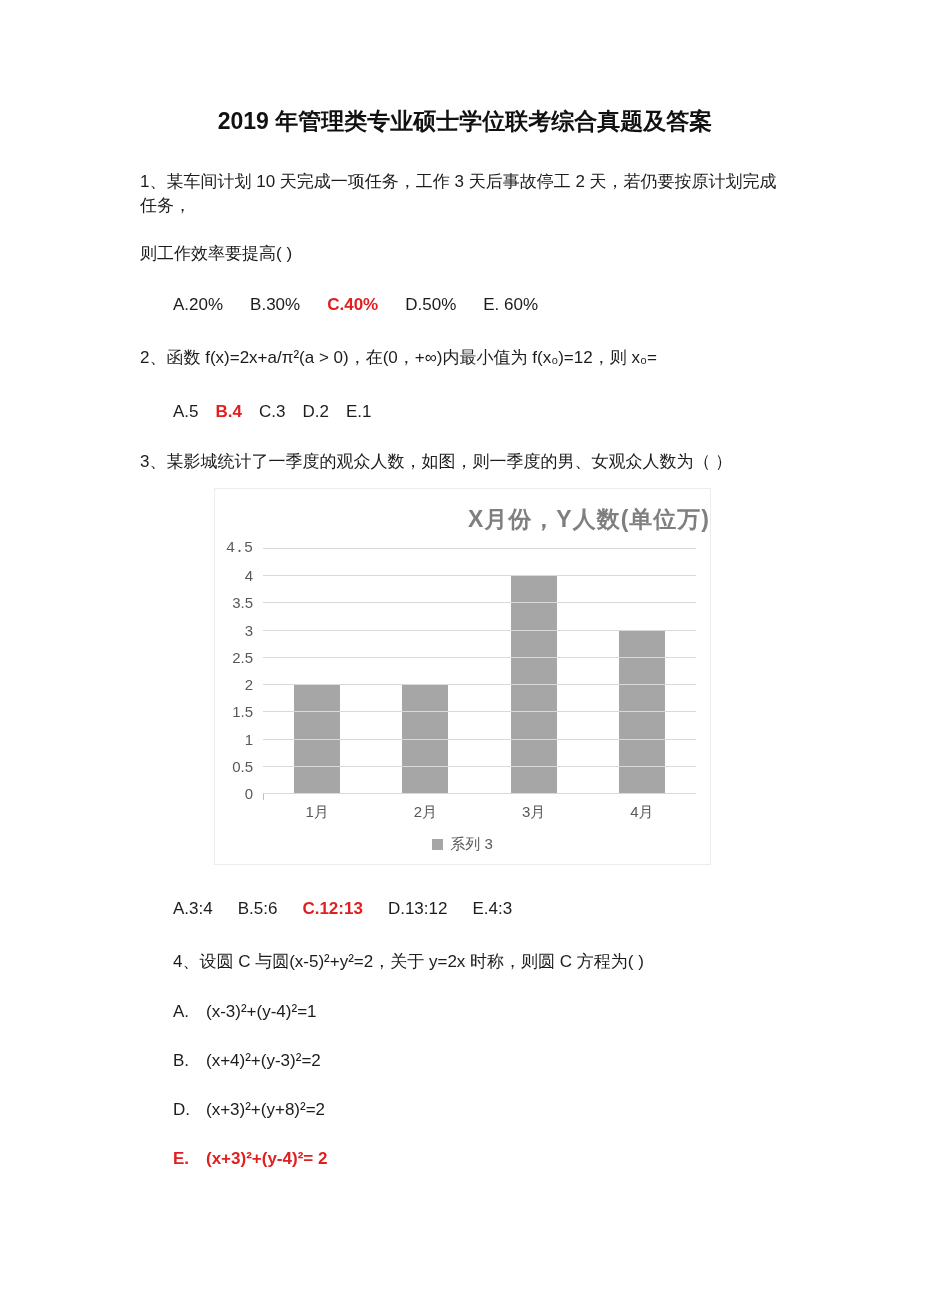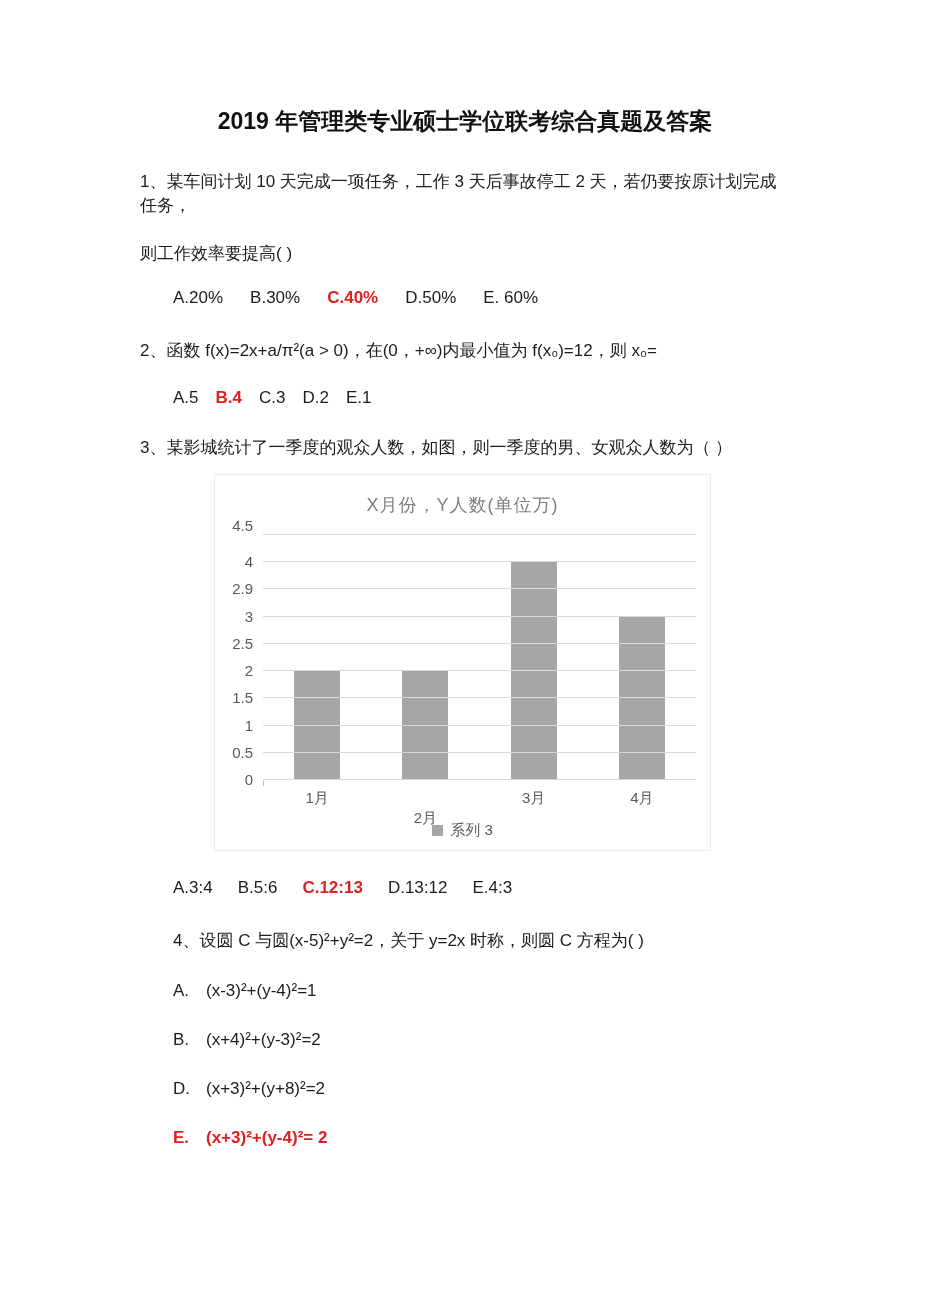--- a/index.html
+++ b/index.html
@@ -22,38 +22,38 @@
   .mb20{margin-bottom:20px;}
   .mb29{margin-bottom:29px;}
   .mb23{margin-bottom:23px;}
   .mb26{margin-bottom:26px;}
   .mb25{margin-bottom:25px;}
   .opts{padding-left:33px;font-size:17px;line-height:24px;}
   .opts .opt{display:inline-block;}
   .opts-q1 .opt{margin-right:27px;}
   .opts-q2 .opt{margin-right:17px;}
   .opts-q3 .opt{margin-right:25px;}
-  .opt.hl{color:#e02020;font-weight:700;}
+  .opt.hl{color:#e02020;font-weight:700;margin-top:7px;}
   .indent{padding-left:33px;}
   .choice-row{padding-left:33px;font-size:17px;line-height:24px;}
   .choice-row .letter{display:inline-block;width:33px;}
   .choice-row.hl{color:#e02020;font-weight:700;}
   
   .chart{
     position:relative;
     width:497px;height:377px;
     margin:14px 0 25px 74px;
     border:1px solid #ececec;
     background:#fff;
     box-sizing:border-box;
   }
   .chart-title{
-    text-align:center;color:#7f7f7f;
-    font-size:18px;line-height:26px;
-    padding-top:17px;letter-spacing:1px;
+    text-align:right;color:#7f7f7f;
+    font-size:23px;line-height:26px;
+    padding-top:17px;letter-spacing:1px;font-weight:bold;
   }
   .plot-wrap{position:absolute;left:48px;right:14px;top:60px;height:245px;}
   .gridline{position:absolute;left:0;right:0;height:1px;background:#d9d9d9;}
   .ytick{
     position:absolute;right:calc(100% + 10px);
     font-size:15px;color:#595959;white-space:nowrap;
   }
   .axis-tick{position:absolute;left:0;bottom:-6px;width:1px;height:6px;background:#bfbfbf;}
   .bars{position:absolute;left:0;right:0;top:0;bottom:0;display:flex;align-items:flex-end;}
   .slot{flex:1;display:flex;justify-content:center;align-items:flex-end;height:100%;}
@@ -95,43 +95,43 @@
             <div class="bar" style="height: 108.889px; background: rgb(166, 166, 166);"></div>
           </div>
           <div class="slot">
             <div class="bar" style="height: 217.778px; background: rgb(166, 166, 166);"></div>
           </div>
           <div class="slot">
             <div class="bar" style="height: 163.333px; background: rgb(166, 166, 166);"></div>
           </div>
         </div>
     <div class="gridline" style="bottom: 245px; background: rgb(217, 217, 217);"></div>
-        <div class="ytick" style="bottom: 246px; color: rgb(89, 89, 89);">4.5</div>
+        <div class="ytick" style="bottom: 237px; color: rgb(89, 89, 89); font-family: Liberation Mono, monospace;">4.5</div>
         <div class="gridline" style="bottom: 217.778px; background: rgb(217, 217, 217);"></div>
         <div class="ytick" style="bottom: 209.778px; color: rgb(89, 89, 89);">4</div>
         <div class="gridline" style="bottom: 190.556px; background: rgb(217, 217, 217);"></div>
-        <div class="ytick" style="bottom: 182.556px; color: rgb(89, 89, 89);">2.9</div>
+        <div class="ytick" style="bottom: 182.556px; color: rgb(89, 89, 89);">3.5</div>
         <div class="gridline" style="bottom: 163.333px; background: rgb(217, 217, 217);"></div>
         <div class="ytick" style="bottom: 155.333px; color: rgb(89, 89, 89);">3</div>
         <div class="gridline" style="bottom: 136.111px; background: rgb(217, 217, 217);"></div>
         <div class="ytick" style="bottom: 128.111px; color: rgb(89, 89, 89);">2.5</div>
         <div class="gridline" style="bottom: 108.889px; background: rgb(217, 217, 217);"></div>
         <div class="ytick" style="bottom: 100.889px; color: rgb(89, 89, 89);">2</div>
         <div class="gridline" style="bottom: 81.6667px; background: rgb(217, 217, 217);"></div>
         <div class="ytick" style="bottom: 73.6667px; color: rgb(89, 89, 89);">1.5</div>
         <div class="gridline" style="bottom: 54.4444px; background: rgb(217, 217, 217);"></div>
         <div class="ytick" style="bottom: 46.4444px; color: rgb(89, 89, 89);">1</div>
         <div class="gridline" style="bottom: 27.2222px; background: rgb(217, 217, 217);"></div>
         <div class="ytick" style="bottom: 19.2222px; color: rgb(89, 89, 89);">0.5</div>
         <div class="gridline" style="bottom: 0px; background: rgb(217, 217, 217);"></div>
         <div class="ytick" style="bottom: -8px; color: rgb(89, 89, 89);">0</div>
       </div>
     <div class="cats">
         <div class="cat" style="color: rgb(89, 89, 89);">1月</div>
-        <div class="cat" style="color: rgb(89, 89, 89); margin-top: 20px;">2月</div>
+        <div class="cat" style="color: rgb(89, 89, 89);">2月</div>
         <div class="cat" style="color: rgb(89, 89, 89);">3月</div>
         <div class="cat" style="color: rgb(89, 89, 89);">4月</div>
       </div>
     <div class="legend">
       <span class="swatch" style="background: rgb(166, 166, 166);"></span>
       <span>系列 3</span>
     </div>
   </div>
 
   <div class="opts opts-q3 mb29"><span class="opt">A.3:4</span><span class="opt">B.5:6</span><span class="opt hl">C.12:13</span><span class="opt">D.13:12</span><span class="opt">E.4:3</span></div>

